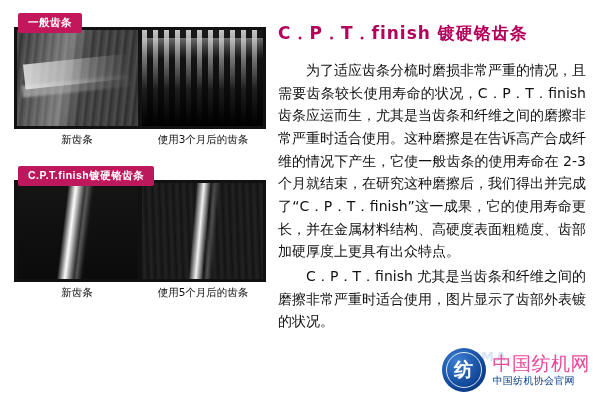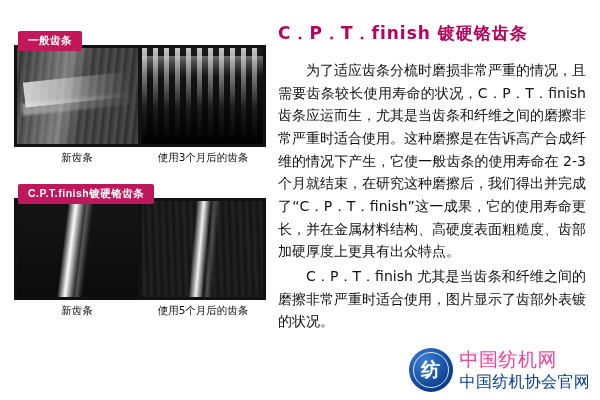--- a/index.html
+++ b/index.html
@@ -12,21 +12,21 @@
   }
   #page {
     position: relative;
     width: 600px; height: 400px;
     background: #ffffff;
   }
 
   
   .left-col {
     position: absolute;
-    left: 14px; top: 30px;
+    left: 14px; top: 12px;
     width: 252px;
   }
 
   .photo-block { position: relative; margin-bottom: 6px; }
 
   .badge {
     display: inline-block;
     color: #ffffff;
     font-size: 10.5px;
     font-weight: bold;
@@ -220,22 +220,22 @@
   .logo-text { line-height: 1.25; }
   .logo-cn {
     color: #ec4899;
     font-size: 19px;
     font-weight: normal;
     font-family: "DejaVu Sans", sans-serif;
     letter-spacing: 0.5px;
   }
   .logo-sub {
     color: #0b3f8f;
-    font-size: 16px;
-    font-family: Liberation Serif, serif;
+    font-size: 10px;
+    font-family: Liberation Mono, monospace;
     letter-spacing: 0.3px;
   }
   .watermark {
     position: absolute;
     right: 92px; bottom: 36px;
     color: #cfe0f2;
     font-size: 13px;
     font-weight: bold;
     letter-spacing: 2px;
     font-family: "DejaVu Sans", sans-serif;

